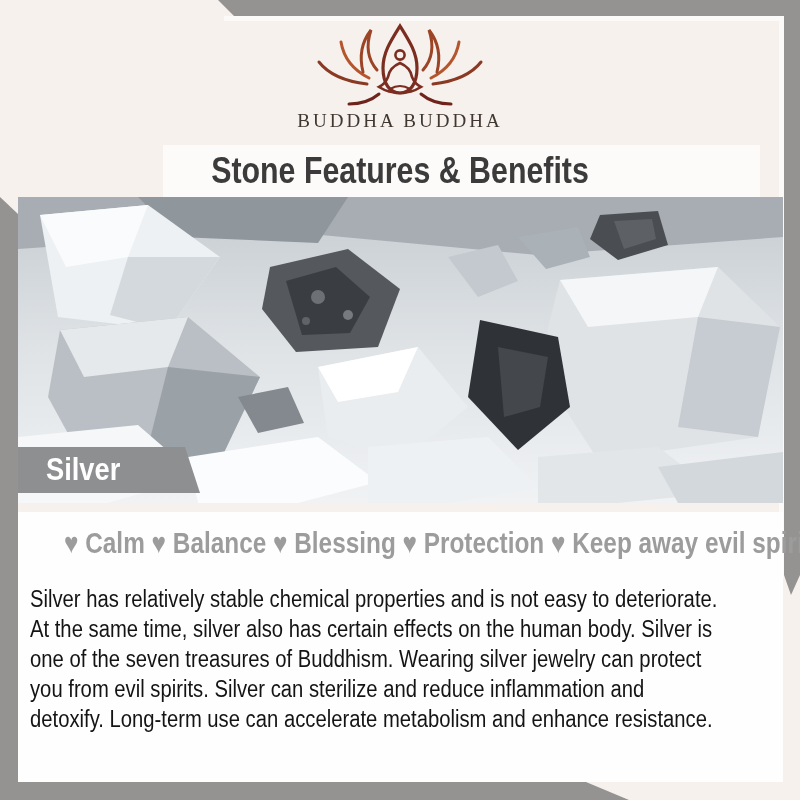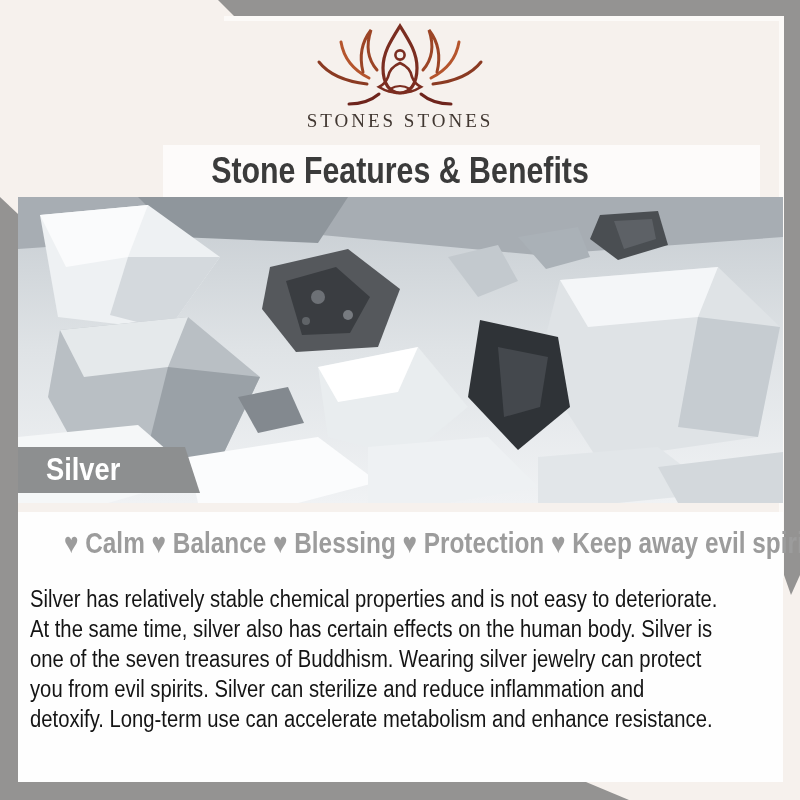--- a/index.html
+++ b/index.html
@@ -78,21 +78,21 @@
       <path d="M74,72 Q62,82 44,82" stroke="#6e241c" stroke-width="3" stroke-linecap="round"></path>
       <path d="M116,72 Q128,82 146,82" stroke="#6e241c" stroke-width="3" stroke-linecap="round"></path>
 
       <path d="M95,4 C85,20 78,31 78,46 C78,62 85,71 95,71 C105,71 112,62 112,46 C112,31 105,20 95,4 Z" stroke="#7b2d20" stroke-width="3.2" fill="none"></path>
 
       <circle cx="95" cy="33" r="4.6" stroke="#7b2d20" stroke-width="2.6" fill="none"></circle>
       <path d="M95,41 C88,44 84,49 83,55 C81,60 78,63 74,65 C82,70 89,71 95,71 C101,71 108,70 116,65 C112,63 109,60 107,55 C106,49 102,44 95,41 Z" stroke="#7b2d20" stroke-width="2.6" fill="none"></path>
       <path d="M85,67 Q95,61 105,67" stroke="#7b2d20" stroke-width="2.2" fill="none"></path>
     </svg>
   </div>
-  <div class="abs brand-name">STONES STONES</div>
+  <div class="abs brand-name">BUDDHA BUDDHA</div>
 
   <div class="abs title-bar"></div>
   <div class="abs section-title">Stone Features &amp; Benefits</div>
 
   <div class="abs photo">
     <svg width="765" height="306" viewBox="0 0 765 306" preserveAspectRatio="none">
       <defs>
         <linearGradient id="bg" x1="0" y1="0" x2="0" y2="1">
           <stop offset="0" stop-color="#c6ccd1"></stop>
           <stop offset="0.5" stop-color="#dfe3e6"></stop>

